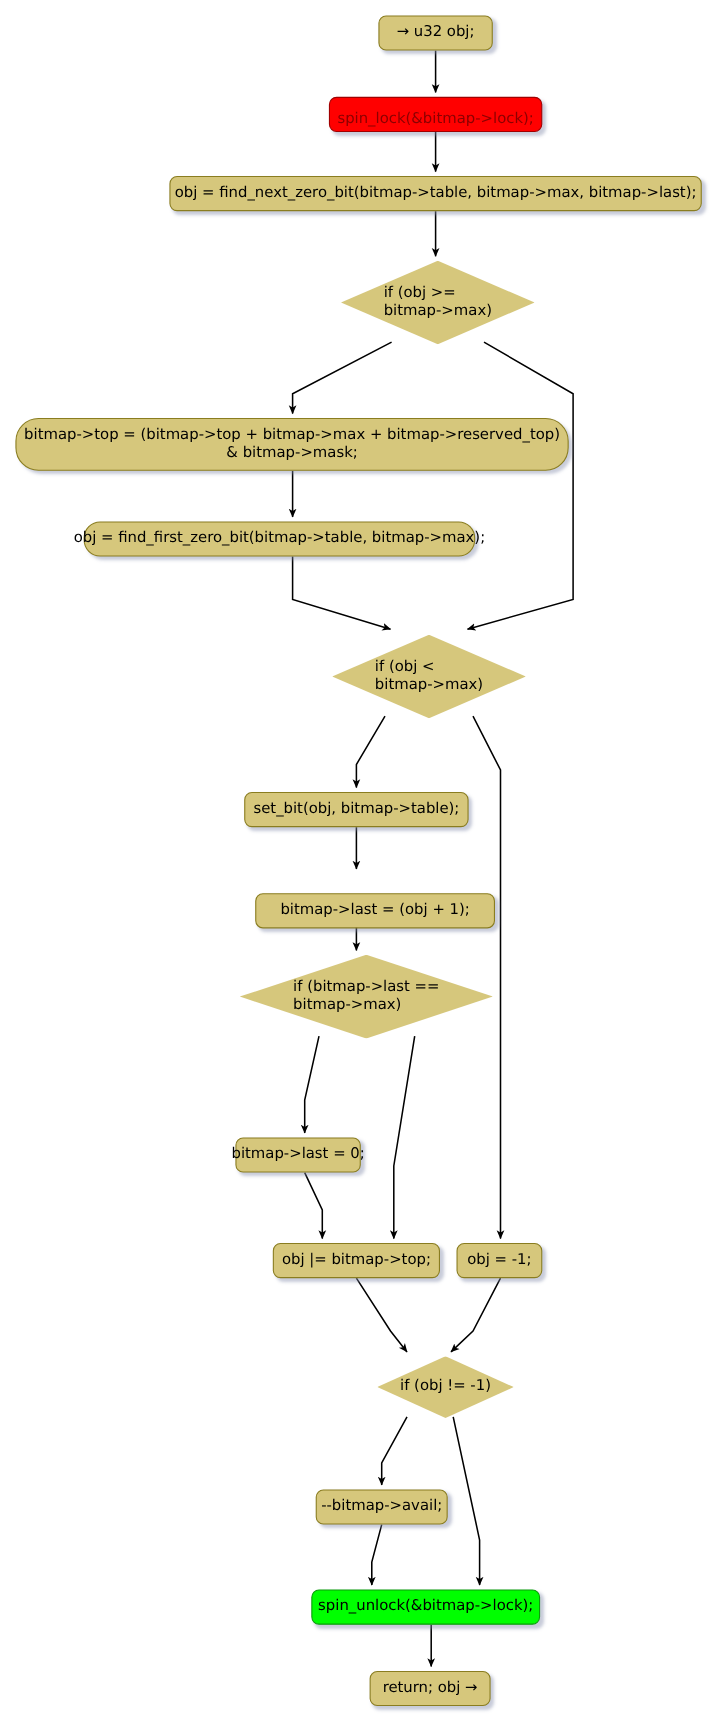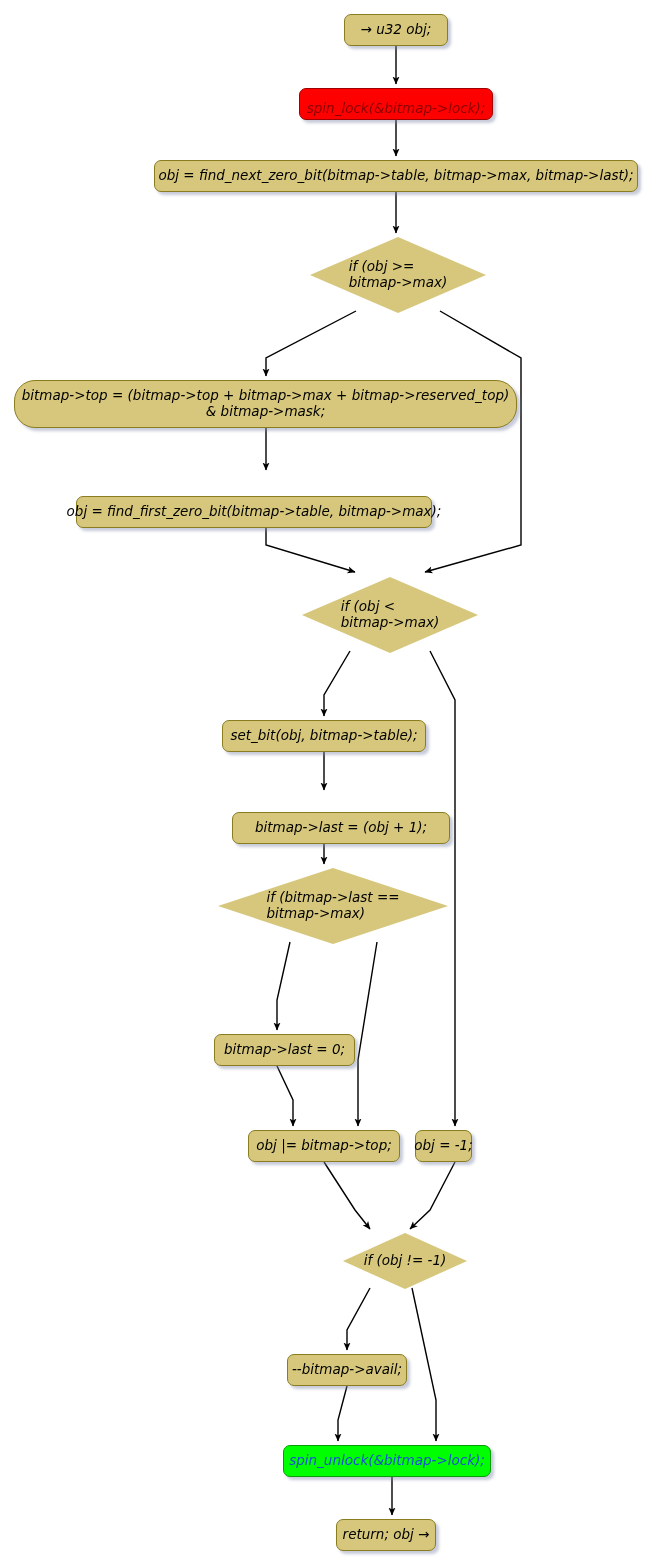--- a/index.html
+++ b/index.html
@@ -30,40 +30,39 @@
   .node {
     position: absolute;
     box-sizing: border-box;
     display: flex;
     align-items: center;
     justify-content: center;
     text-align: center;
     line-height: 1.18;
     white-space: pre;
     z-index: 3;
-    font-style: italic;
   }
   .rect {
     border: 1px solid #8a7d20;
     border-radius: 7px;
     background: #d6c77c;
     color: #000000;
     font-size: 13.5px;
     box-shadow: 3px 3px 3px rgba(130,140,170,0.45);
     padding: 2px 8px;
   }
   .rect.accent-red {
     background: #ff0000;
     border: 1px solid #a10000;
     color: #8b0000;
   }
   .rect.accent-green {
     background: #00ff00;
     border: 1px solid #0a9c0a;
-    color: #1d4ed8;
+    color: #000000;
   }
   
   .diamond {
     background: transparent;
   }
   .diamond .dia-shape {
     position: absolute;
     left: 0; top: 0;
     width: 100%;
     height: 100%;
@@ -116,28 +115,28 @@
       </g>
   </svg>
   <div id="node-layer">
       <div class="node rect" style="left: 344px; top: 14px; width: 104px; height: 32px;"><span>→ u32 obj;</span></div>
       <div class="node rect accent-red" style="left: 299px; top: 88px; width: 194px; height: 32px; align-items: flex-end;"><span>spin_lock(&amp;bitmap-&gt;lock);</span></div>
       <div class="node rect" style="left: 154px; top: 160px; width: 484px; height: 32px;"><span>obj = find_next_zero_bit(bitmap-&gt;table, bitmap-&gt;max, bitmap-&gt;last);</span></div>
       <div class="node diamond" style="left: 310px; top: 237px; width: 176px; height: 76px;"><div class="dia-shape"></div><div class="dia-label">if (obj &gt;=
 bitmap-&gt;max)</div></div>
       <div class="node rect" style="left: 14px; top: 380px; width: 503px; height: 48px; border-radius: 21px;"><span>bitmap-&gt;top = (bitmap-&gt;top + bitmap-&gt;max + bitmap-&gt;reserved_top)
 &amp; bitmap-&gt;mask;</span></div>
-      <div class="node rect" style="left: 76px; top: 496px; width: 356px; height: 32px;"><span>obj = find_first_zero_bit(bitmap-&gt;table, bitmap-&gt;max);</span></div>
+      <div class="node rect" style="left: 76px; top: 474px; width: 356px; height: 32px; border-radius: 15px;"><span>obj = find_first_zero_bit(bitmap-&gt;table, bitmap-&gt;max);</span></div>
       <div class="node diamond" style="left: 302px; top: 577px; width: 176px; height: 76px;"><div class="dia-shape"></div><div class="dia-label">if (obj &lt;
 bitmap-&gt;max)</div></div>
       <div class="node rect" style="left: 222px; top: 720px; width: 204px; height: 32px;"><span>set_bit(obj, bitmap-&gt;table);</span></div>
       <div class="node rect" style="left: 232px; top: 812px; width: 218px; height: 32px;"><span>bitmap-&gt;last = (obj + 1);</span></div>
       <div class="node diamond" style="left: 218px; top: 868px; width: 230px; height: 76px;"><div class="dia-shape"></div><div class="dia-label">if (bitmap-&gt;last ==
 bitmap-&gt;max)</div></div>
-      <div class="node rect" style="left: 214px; top: 1034px; width: 141px; height: 32px;"><span>bitmap-&gt;last = 0;</span></div>
+      <div class="node rect" style="left: 214px; top: 1034px; width: 114px; height: 32px;"><span>bitmap-&gt;last = 0;</span></div>
       <div class="node rect" style="left: 248px; top: 1130px; width: 152px; height: 32px;"><span>obj |= bitmap-&gt;top;</span></div>
-      <div class="node rect" style="left: 415px; top: 1130px; width: 57px; height: 32px;"><span>obj = -1;</span></div>
+      <div class="node rect" style="left: 415px; top: 1130px; width: 78px; height: 32px;"><span>obj = -1;</span></div>
       <div class="node diamond" style="left: 343px; top: 1233px; width: 124px; height: 56px;"><div class="dia-shape"></div><div class="dia-label">if (obj != -1)</div></div>
       <div class="node rect" style="left: 287px; top: 1354px; width: 120px; height: 32px;"><span>--bitmap-&gt;avail;</span></div>
       <div class="node rect accent-green" style="left: 283px; top: 1445px; width: 208px; height: 32px;"><span>spin_unlock(&amp;bitmap-&gt;lock);</span></div>
-      <div class="node rect" style="left: 336px; top: 1519px; width: 100px; height: 32px;"><span>return; obj →</span></div>
+      <div class="node rect" style="left: 336px; top: 1519px; width: 110px; height: 32px;"><span>return; obj →</span></div>
     </div>
 </div>
 
 </body></html>

